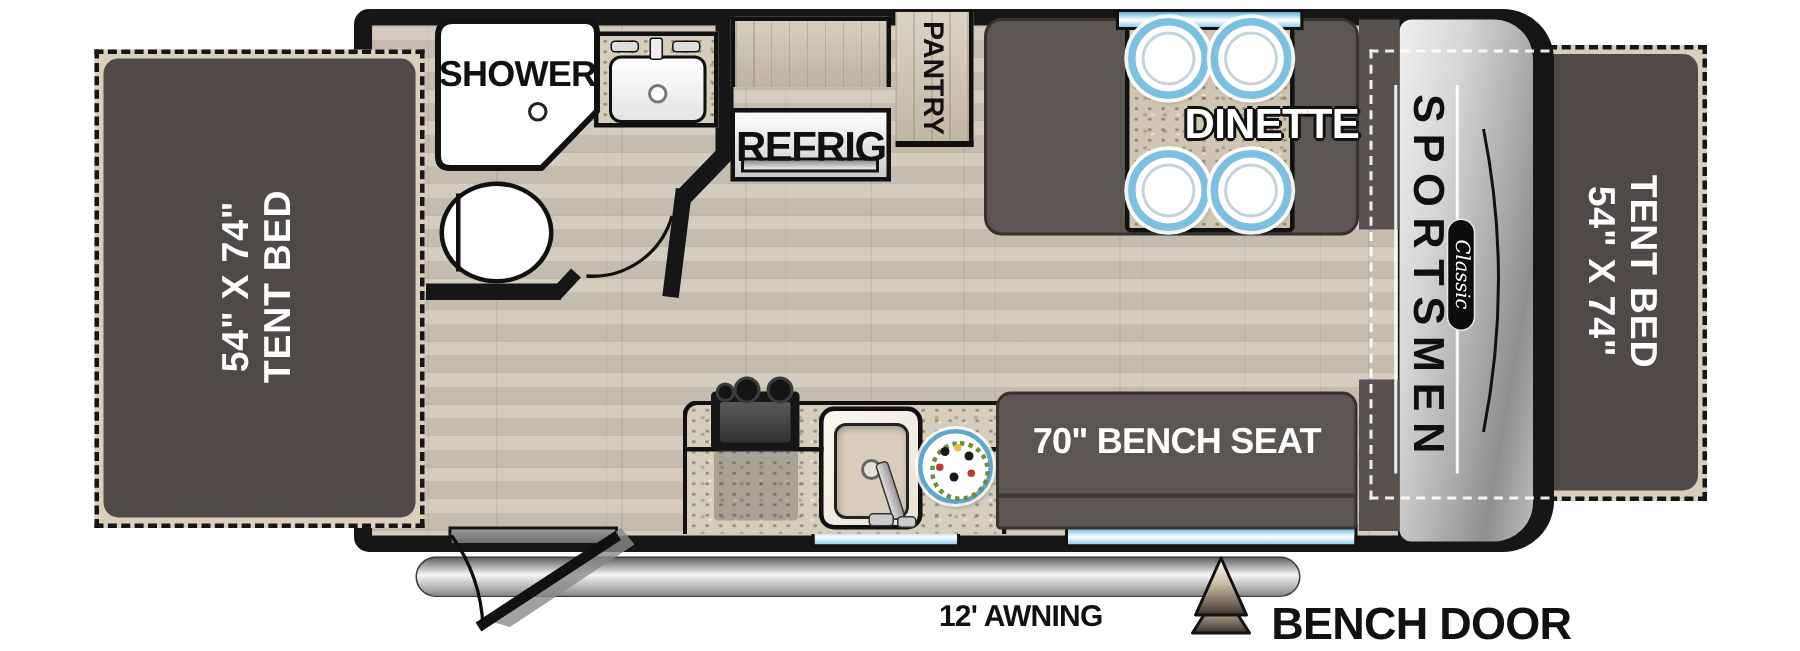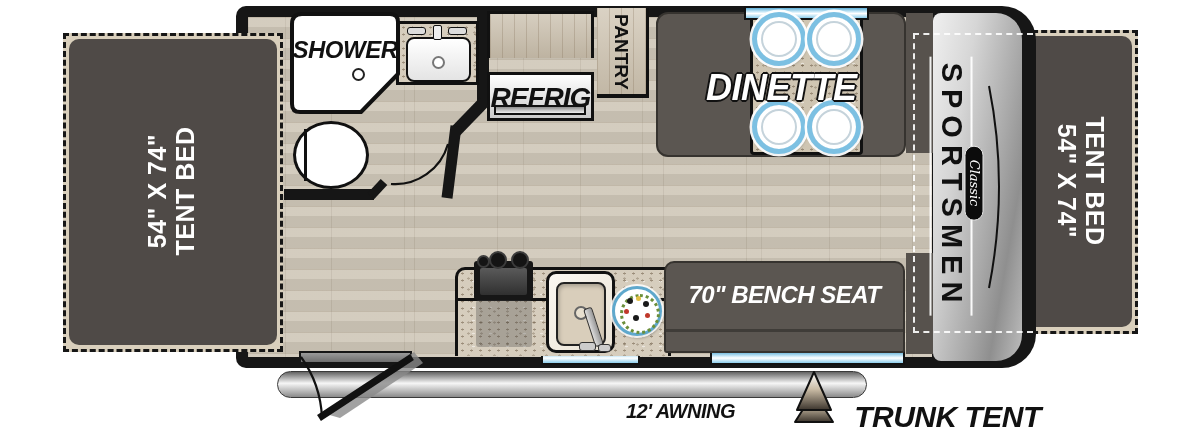--- a/index.html
+++ b/index.html
@@ -51,21 +51,21 @@
             border-top:2px solid rgba(255,255,255,.95);border-bottom:2px solid rgba(255,255,255,.9);
             padding:3px 6px;}
   .classic-badge{background:#0c0c0c;color:#fff;border-radius:11px;border:1px solid #e8e8e8;
                  font-family:"DejaVu Serif",serif;font-style:italic;font-size:13px;
                  padding:1px 13px;white-space:nowrap;}
   .rot90{transform:translate(-50%,-50%) rotate(90deg);}
   .rotm90{transform:translate(-50%,-50%) rotate(-90deg);}
   .ctr{position:absolute;}
 
   
-  .lbl{position:absolute;font-weight:bold;color:#111;letter-spacing:-.5px;box-sizing:border-box;font-style:italic;}
+  .lbl{position:absolute;font-weight:bold;color:#111;letter-spacing:-.5px;box-sizing:border-box;}
   .lbl.white{color:#fff;}
   .outline{text-shadow:-2px 0 #111,2px 0 #111,0 -2px #111,0 2px #111,
            -1px -1px #111,1px 1px #111,1px -1px #111,-1px 1px #111;}
 
   .wall{background:#161616;}
 
   .plate{position:absolute;width:44px;height:44px;border-radius:50%;
          border:5px solid #7cc0e2;background:#fff;
          box-shadow:inset 0 0 0 4px #fff, inset 0 0 0 6px rgba(150,175,190,.55),
                     0 0 0 2.5px rgba(255,255,255,.95), 1px 2px 3px rgba(0,0,0,.35);}
@@ -153,21 +153,21 @@
     <div class="rot90" style="font-weight:bold;font-size:19px;color:#111;white-space:nowrap;">PANTRY</div>
   </div>
 
   <div class="abs darkpad" style="left:656px;top:12px;width:250px;height:145px;border-radius:12px;z-index:4;"></div>
   <div class="abs speckle" style="left:750px;top:10px;width:113px;height:145px;border:3px solid #111;border-radius:4px;
               background-color:#cfc5b2;z-index:4;"></div>
   <div class="plate" style="left:752px;top:12px;z-index:5;"></div>
   <div class="plate" style="left:807px;top:12px;z-index:5;"></div>
   <div class="plate" style="left:752px;top:100px;z-index:5;"></div>
   <div class="plate" style="left:807px;top:100px;z-index:5;"></div>
-  <div class="lbl white outline" style="left:706px;top:67px;width:200px;text-align:left;font-size:36px;z-index:7;">DINETTE</div>
+  <div class="lbl white outline" style="left:706px;top:67px;width:200px;text-align:right;font-size:28px;z-index:7;">DINETTE</div>
 
   <div class="abs window" style="left:744px;top:6px;width:125px;height:14px;z-index:4;"></div>
   <div class="abs window" style="left:541px;top:350px;width:99px;height:15px;z-index:4;"></div>
   <div class="abs window" style="left:710px;top:350px;width:195px;height:15px;z-index:4;"></div>
 
   <div class="abs speckle" style="left:455px;top:267px;width:216px;height:89px;border:3px solid #111;border-bottom:none;
               border-radius:10px 3px 0 0;z-index:4;">
     <div style="position:absolute;left:0;top:28px;width:100%;height:2.5px;background:#111;"></div>
   </div>
 
@@ -210,21 +210,21 @@
     <div style="position:absolute;left:0;top:66px;width:100%;height:3px;background:rgba(0,0,0,.3);"></div>
   </div>
   <div class="lbl white" style="left:666px;top:281px;width:237px;text-align:center;font-size:24px;z-index:7;">70" BENCH SEAT</div>
 
   <div class="abs" style="left:299px;top:351px;width:113px;height:13px;border:2px solid #161616;
               background:linear-gradient(180deg,#9a9a9a,#6e6e6e);z-index:4;"></div>
 
   <div class="abs" style="left:277px;top:371px;width:590px;height:27px;border-radius:14px;border:1px solid #3a3a3a;
               background:linear-gradient(180deg,#636363,#f6f6f6 45%,#8a8a8a);z-index:3;"></div>
   <div class="lbl" style="left:460px;top:400px;width:275px;text-align:right;font-size:20px;z-index:7;">12' AWNING</div>
-  <div class="lbl" style="left:840px;top:400px;width:215px;text-align:center;font-size:30px;z-index:7;">TRUNK TENT</div>
+  <div class="lbl" style="left:840px;top:400px;width:215px;text-align:center;font-size:30px;z-index:7;">BENCH DOOR</div>
 
   <svg class="abs" style="left:0;top:0;z-index:5;pointer-events:none;" width="1200" height="434" viewBox="0 0 1200 434">
     <defs>
       <linearGradient id="agrad" x1="0" y1="0" x2="0" y2="1">
         <stop offset="0%" stop-color="#ffffff"></stop>
         <stop offset="45%" stop-color="#cbbda6"></stop>
         <stop offset="100%" stop-color="#3c352d"></stop>
       </linearGradient>
     </defs>
     <path d="M302 14 H390 Q398 14 398 22 V74 L361 112 H300 Q292 112 292 104 V24 Q292 14 302 14 Z" fill="#ffffff" stroke="#111" stroke-width="4" stroke-linejoin="round"></path>

